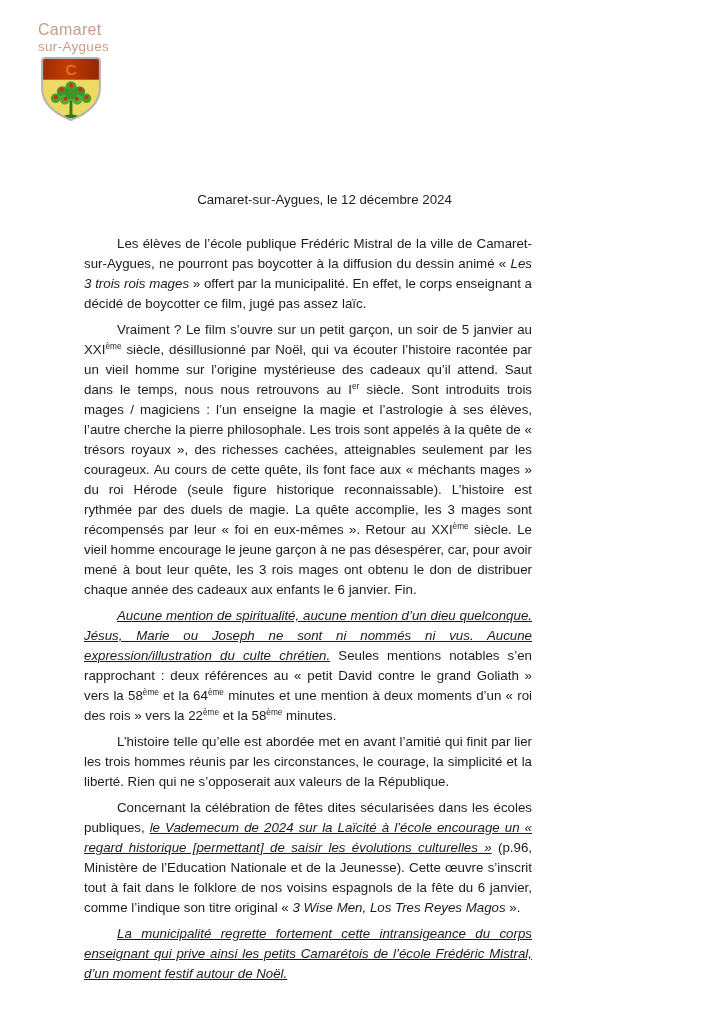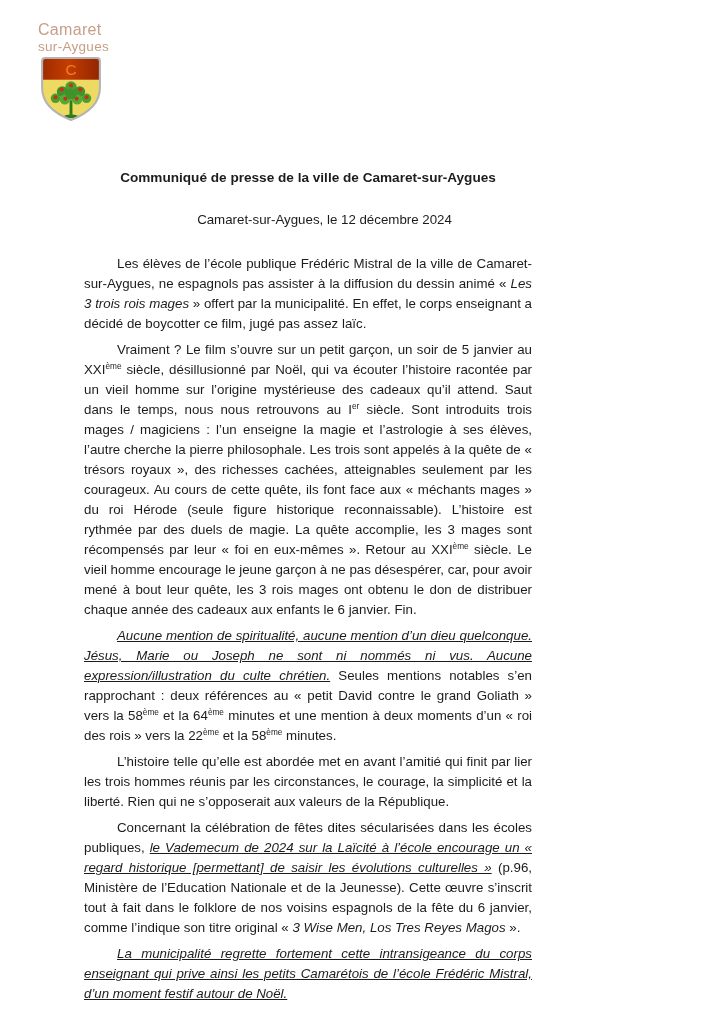--- a/index.html
+++ b/index.html
@@ -105,25 +105,24 @@
         <circle cx="15" cy="39" r="1.9" fill="#cf2e1e"></circle>
         <circle cx="45" cy="39" r="1.9" fill="#cf2e1e"></circle>
         <circle cx="24.5" cy="40.5" r="1.9" fill="#cf2e1e"></circle>
         <circle cx="35.5" cy="40.5" r="1.9" fill="#cf2e1e"></circle>
       </g>
       <path d="M5,1 L55,1 Q58,1 58,4 L58,30 Q58,50 30,61 Q2,50 2,30 L2,4 Q2,1 5,1 Z" fill="none" stroke="#b3b3b3" stroke-width="2"></path>
     </svg>
   </div>
 
   <div class="content">
-    <p class="title">Communiqué de presse de la ville de Camaret-sur-Aygues</p>
     <p class="dateline">Camaret-sur-Aygues, le 12 décembre 2024</p>
 
     <div class="body-text">
-        <p class="para"><span>Les élèves de l’école publique Frédéric Mistral de la ville de Camaret-sur-Aygues, ne espagnols pas assister à la diffusion du dessin animé « </span><span class="it">Les 3 trois rois mages</span><span> » offert par la municipalité. En effet, le corps enseignant a décidé de boycotter ce film, jugé pas assez laïc.</span></p>
+        <p class="para"><span>Les élèves de l’école publique Frédéric Mistral de la ville de Camaret-sur-Aygues, ne pourront pas boycotter à la diffusion du dessin animé « </span><span class="it">Les 3 trois rois mages</span><span> » offert par la municipalité. En effet, le corps enseignant a décidé de boycotter ce film, jugé pas assez laïc.</span></p>
         <p class="para"><span>Vraiment ? Le film s’ouvre sur un petit garçon, un soir de 5 janvier au XXI</span><sup>ème</sup><span> siècle, désillusionné par Noël, qui va écouter l’histoire racontée par un vieil homme sur l’origine mystérieuse des cadeaux qu’il attend. Saut dans le temps, nous nous retrouvons au I</span><sup>er</sup><span> siècle. Sont introduits trois mages / magiciens : l’un enseigne la magie et l’astrologie à ses élèves, l’autre cherche la pierre philosophale. Les trois sont appelés à la quête de « trésors royaux », des richesses cachées, atteignables seulement par les courageux. Au cours de cette quête, ils font face aux « méchants mages » du roi Hérode (seule figure historique reconnaissable). L’histoire est rythmée par des duels de magie. La quête accomplie, les 3 mages sont récompensés par leur « foi en eux-mêmes ». Retour au XXI</span><sup>ème</sup><span> siècle. Le vieil homme encourage le jeune garçon à ne pas désespérer, car, pour avoir mené à bout leur quête, les 3 rois mages ont obtenu le don de distribuer chaque année des cadeaux aux enfants le 6 janvier. Fin.</span></p>
         <p class="para"><span class="ul">Aucune mention de spiritualité, aucune mention d’un dieu quelconque. Jésus, Marie ou Joseph ne sont ni nommés ni vus. Aucune expression/illustration du culte chrétien.</span><span> Seules mentions notables s’en rapprochant : deux références au « petit David contre le grand Goliath » vers la 58</span><sup>ème</sup><span> et la 64</span><sup>ème</sup><span> minutes et une mention à deux moments d’un « roi des rois » vers la 22</span><sup>ème</sup><span> et la 58</span><sup>ème</sup><span> minutes.</span></p>
         <p class="para"><span>L’histoire telle qu’elle est abordée met en avant l’amitié qui finit par lier les trois hommes réunis par les circonstances, le courage, la simplicité et la liberté. Rien qui ne s’opposerait aux valeurs de la République.</span></p>
         <p class="para"><span>Concernant la célébration de fêtes dites sécularisées dans les écoles publiques, </span><span class="ul">le Vademecum de 2024 sur la Laïcité à l’école encourage un « </span><span class="it ul">regard historique [permettant] de saisir les évolutions culturelles</span><span class="ul"> »</span><span> (p.96, Ministère de l’Education Nationale et de la Jeunesse). Cette œuvre s’inscrit tout à fait dans le folklore de nos voisins espagnols de la fête du 6 janvier, comme l’indique son titre original « </span><span class="it">3 Wise Men, Los Tres Reyes Magos</span><span> ».</span></p>
         <p class="para"><span class="ul">La municipalité regrette fortement cette intransigeance du corps enseignant qui prive ainsi les petits Camarétois de l’école Frédéric Mistral, d’un moment festif autour de Noël.</span></p>
       </div>
 
     <div class="signature">
       <p class="sig-name">Philippe de Beauregard</p>
       <p class="sig-role">Maire de Camaret-sur-Aygues</p>

